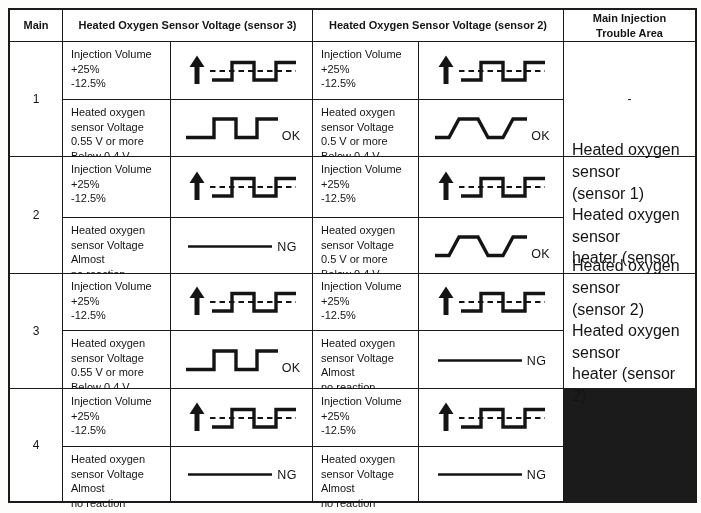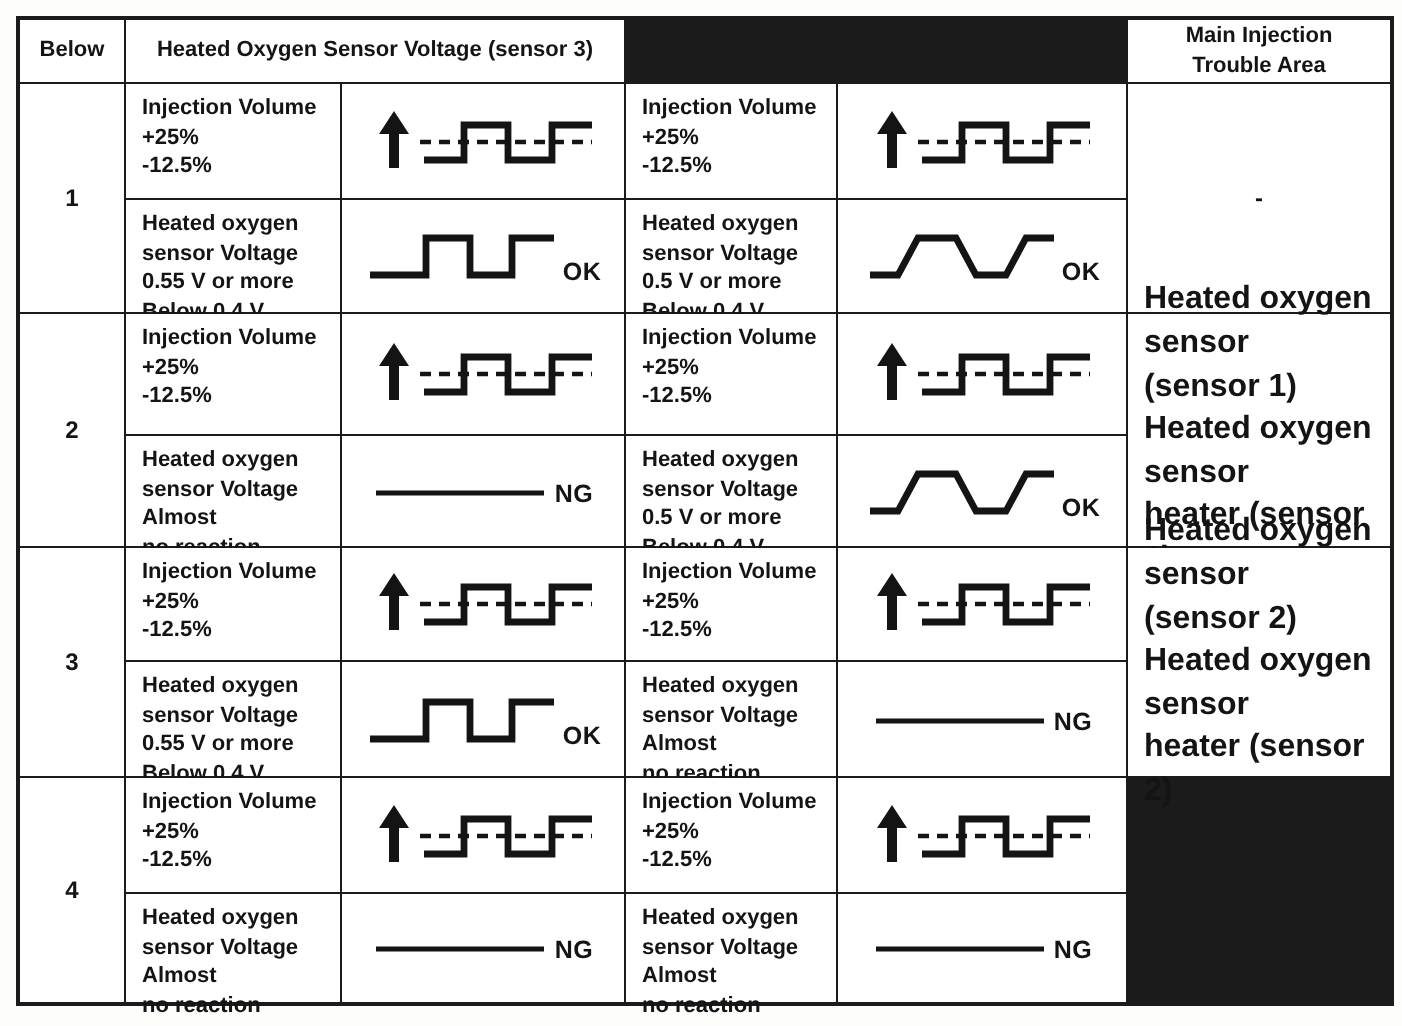--- a/index.html
+++ b/index.html
@@ -13,21 +13,21 @@
   }
   .diag-table{
     position:absolute;left:8px;top:8px;
     display:grid;
     grid-template-columns:52px 107px 141px 105px 144px 131px;
     grid-template-rows:31px 57px 56px 60px 55px 56px 57px 57px 54px;
     gap:1px;
     background:#1b1b1b;          
     border:2px solid #1b1b1b;     
   }
-  .cell{background:#ffffff;min-width:0;min-height:0;font-weight:bold;}
+  .cell{background:#ffffff;min-width:0;min-height:0;}
   .hdr{
     display:flex;align-items:center;justify-content:center;
     text-align:center;font-weight:bold;font-size:11px;line-height:1.3;
     white-space:pre-line;padding:2px;
   }
   .casec{
     display:flex;align-items:center;justify-content:center;
     font-size:12px;
   }
   .txt{
@@ -50,22 +50,23 @@
     padding:4px 3px 4px 8px;
     white-space:pre-line;
   }
   .trb-dash{justify-content:center;padding:0;font-size:12px;}
 </style>
 </head>
 <body>
 
 <div class="diag-table">
 
-  <div class="cell hdr" style="grid-area:1/1/2/2">Below</div>
+  <div class="cell hdr" style="grid-area:1/1/2/2">Main</div>
   <div class="cell hdr" style="grid-area:1/2/2/4">Heated Oxygen Sensor Voltage (sensor 3)</div>
+  <div class="cell hdr" style="grid-area:1/4/2/6">Heated Oxygen Sensor Voltage (sensor 2)</div>
   <div class="cell hdr" style="grid-area:1/6/2/7">Main Injection
 Trouble Area</div>
 
   <div class="cell casec" style="grid-area:2/1/4/2">1</div>
   <div class="cell txt" style="grid-area:2/2/3/3">Injection Volume
 +25%
 -12.5%</div>
   <div class="cell wavec" style="grid-area:2/3/3/4">
     <span class="wave">
         <svg width="112" height="34" viewBox="0 0 112 34">

